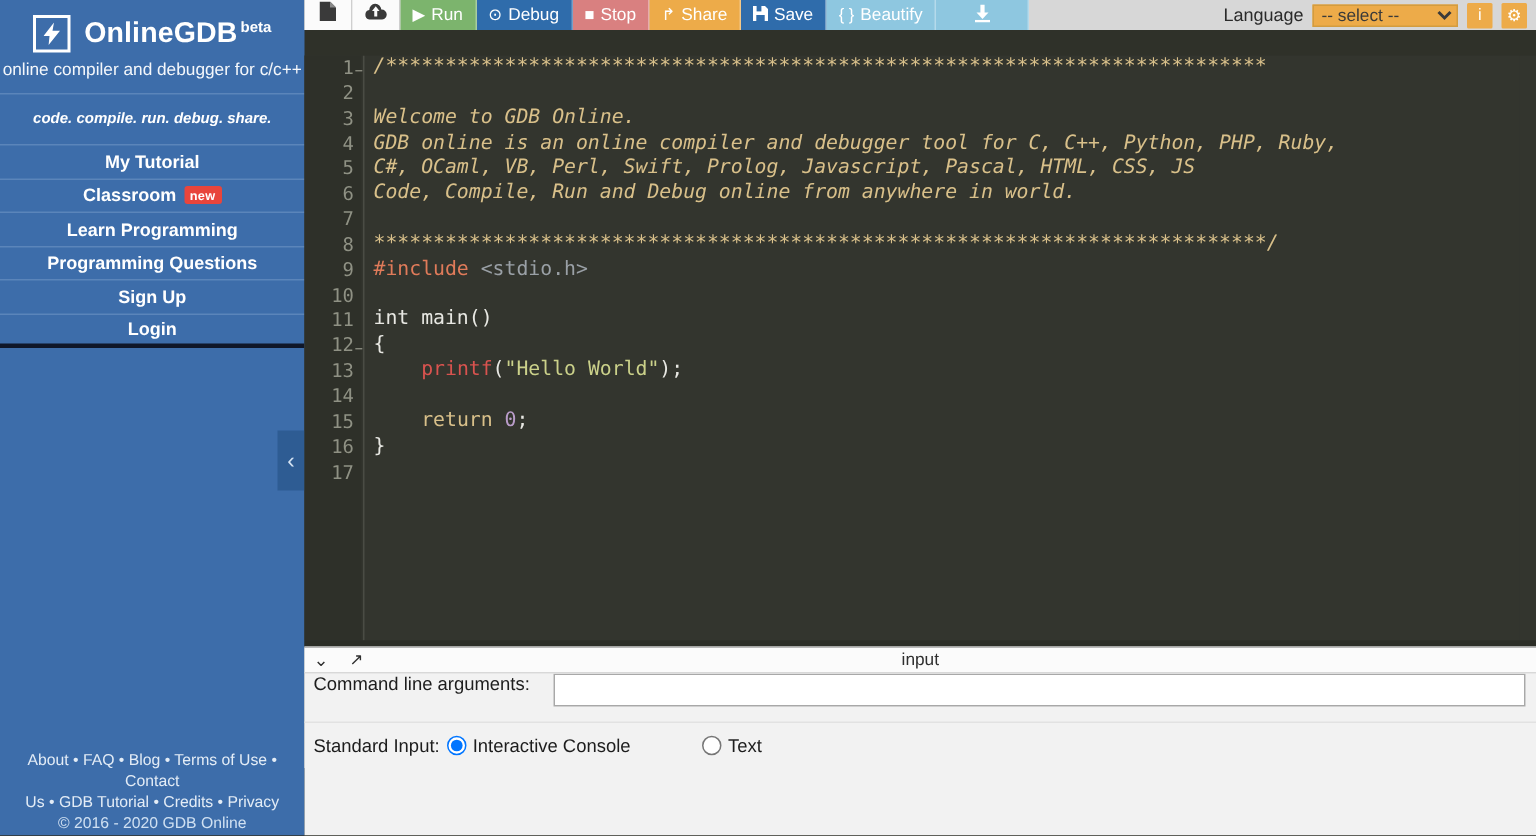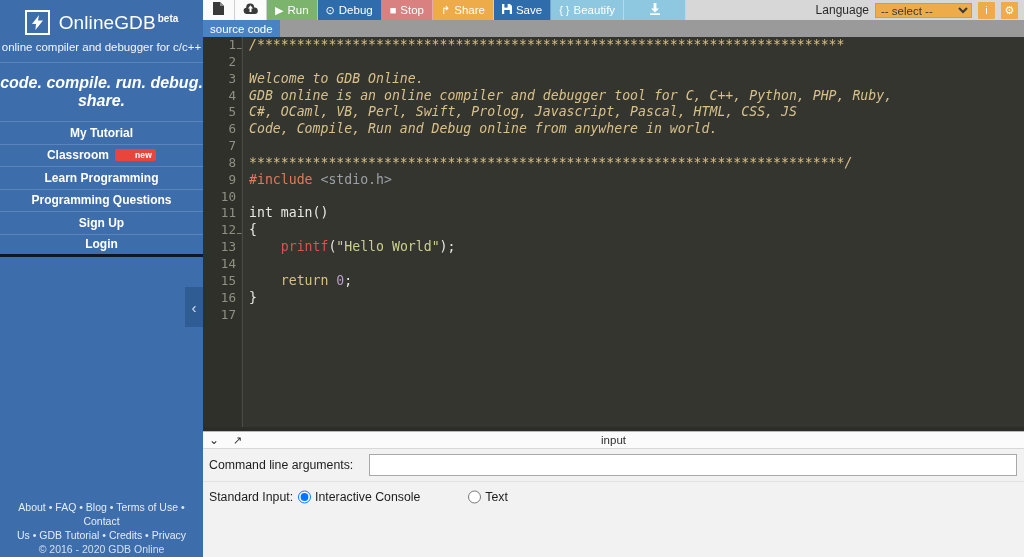--- a/index.html
+++ b/index.html
@@ -23,51 +23,51 @@
     display: flex; align-items: center; justify-content: center;
     gap: 9px; padding-top: 10px;
   }
   .bolt-box {
     width: 25px; height: 25px;
     border: 2px solid #ffffff;
     display: flex; align-items: center; justify-content: center;
     font-size: 15px; line-height: 1;
   }
   .brand-title {
-    font-size: 19px; font-weight: normal; letter-spacing: .1px;
+    font-size: 19px; font-weight: bold; letter-spacing: .1px;
   }
   .brand-beta {
     font-size: 10px; font-weight: bold; vertical-align: super;
     margin-left: 2px;
   }
   .brand-sub {
     text-align: center; font-size: 11.5px; margin-top: 6px;
     padding-bottom: 9px;
     border-bottom: 1px solid #5b85ba;
     color: #f4f7fb;
   }
   .tagline {
-    text-align: center; font-style: italic; font-size: 16px;
+    text-align: center; font-style: italic; font-size: 10px;
     font-weight: bold;
     padding: 11px 0 11px 0;
     border-bottom: 1px solid #5b85ba;
     color: #ffffff;
   }
   .nav-item {
     height: 22.5px;
     display: flex; align-items: center; justify-content: center;
     font-size: 12px; font-weight: bold;
     border-bottom: 1px solid #5b85ba;
     cursor: pointer;
     position: relative;
   }
   .badge-new {
     background: #e8453c; color: #fff;
     font-size: 8.5px; font-weight: bold;
-    padding: 1px 4px 1px 20px;
+    padding: 1px 4px 1px 3px;
     margin-left: 6px;
     border-radius: 2px;
     letter-spacing: .2px;
     position: relative; top: 0px;
   }
   #nav-login { border-bottom: 3px solid #0f172a; }
 
   
   #collapse-handle {
     position: absolute; left: 185px; top: 287px;
@@ -225,21 +225,21 @@
     cursor: pointer; line-height: 15px;
   }
   #panel-collapse { left: 6px; }
   #panel-expand { left: 30px; font-size: 11px; }
   #panel-title {
     position: absolute; left: 0; right: 0; top: 1px;
     text-align: center; font-size: 11.5px; color: #2f2f2f;
     line-height: 15px;
   }
   #row-cmdargs {
-    display: flex; align-items: center;
+    display: flex; 
     height: 33px;
     padding: 0 7px 0 6px;
     border-bottom: 1px solid #e2e2e2;
     background: #f2f2f2;
   }
   #cmdargs-label { font-size: 12.3px; color: #1d1d1d; width: 160px; }
   #cmdargs-input {
     flex: 1; height: 22px;
     font-family: "Liberation Sans", sans-serif;
     font-size: 12px;
@@ -390,25 +390,20 @@
       </select>
       <div class="sq-btn">
         <span>i</span>
       </div>
       <div class="sq-btn">
         <span>⚙</span>
       </div>
     </div>
   </div>
 
-  <div id="tabbar">
-    <div id="tab-source">
-      <span>source code</span>
-    </div>
-  </div>
 
   <div id="editor">
     <div id="gutter">
         <div class="ln">1<span class="fold">−</span></div>
         <div class="ln">2</div>
         <div class="ln">3</div>
         <div class="ln">4</div>
         <div class="ln">5</div>
         <div class="ln">6</div>
         <div class="ln">7</div>

